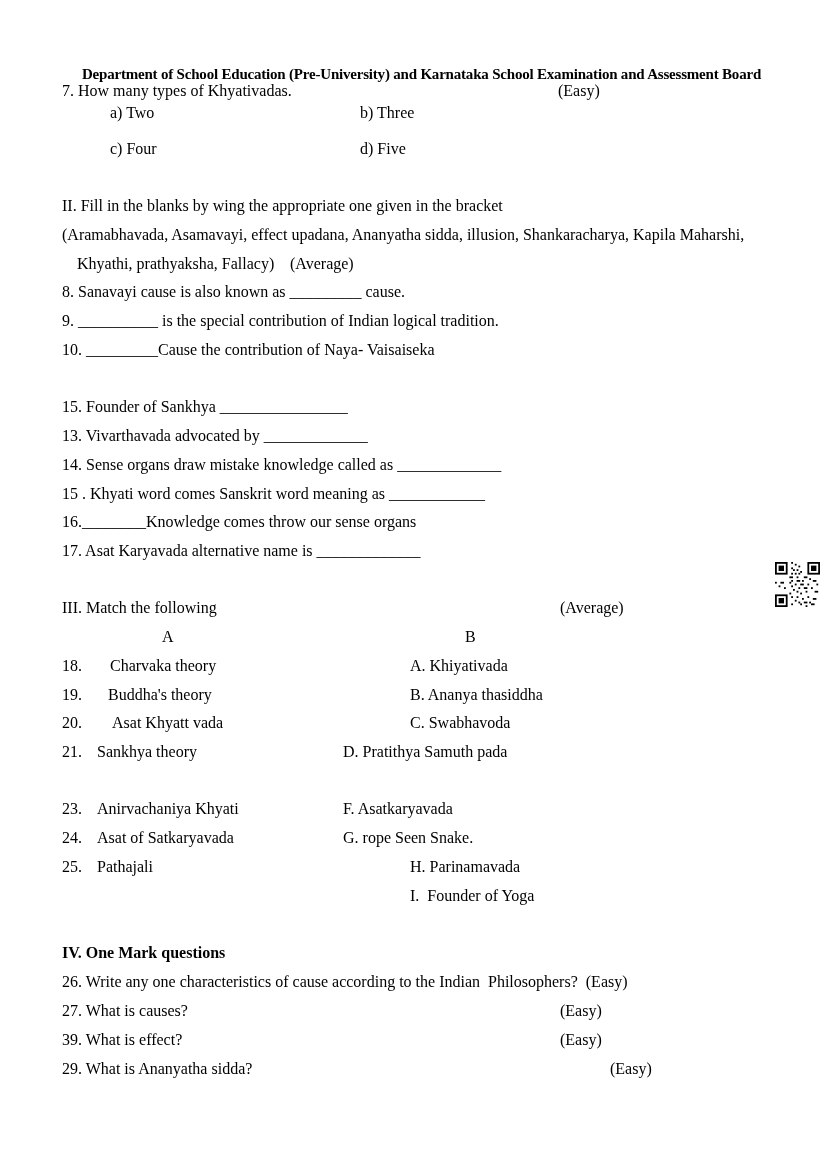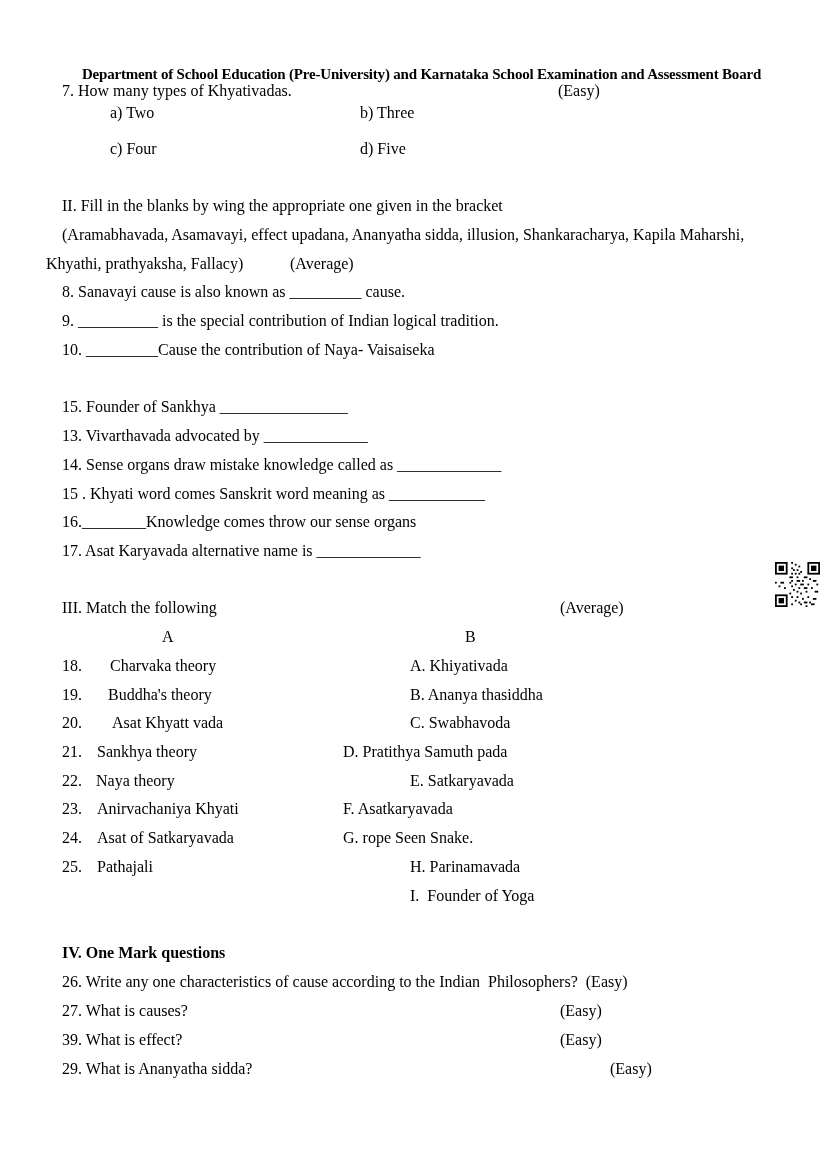--- a/index.html
+++ b/index.html
@@ -50,21 +50,21 @@
     <span class="at" style="left:360px">d) Five</span>
   </div>
 
   <div class="line" style="top:195px">
     <span class="at" style="left:62px">II. Fill in the blanks by wing the appropriate one given in the bracket</span>
   </div>
   <div class="line" style="top:224px">
     <span class="at" style="left:62px">(Aramabhavada, Asamavayi, effect upadana, Ananyatha sidda, illusion, Shankaracharya, Kapila Maharshi,</span>
   </div>
   <div class="line" style="top:253px">
-    <span class="at" style="left:46px">Khyathi, prathyaksha, Fallacy)</span>
+    <span class="at" style="left:77px">Khyathi, prathyaksha, Fallacy)</span>
     <span class="at" style="left:290px">(Average)</span>
   </div>
   <div class="line" style="top:281px">
     <span class="at" style="left:62px">8. Sanavayi cause is also known as _________ cause.</span>
   </div>
   <div class="line" style="top:310px">
     <span class="at" style="left:62px">9. __________ is the special contribution of Indian logical tradition.</span>
   </div>
   <div class="line" style="top:339px">
     <span class="at" style="left:62px">10. _________Cause the contribution of Naya- Vaisaiseka</span>
@@ -179,25 +179,20 @@
   <div class="line" style="top:712px">
     <span class="at" style="left:62px">20.</span>
     <span class="at" style="left:112px">Asat Khyatt vada</span>
     <span class="at" style="left:410px">C. Swabhavoda</span>
   </div>
   <div class="line" style="top:741px">
     <span class="at" style="left:62px">21.</span>
     <span class="at" style="left:97px">Sankhya theory</span>
     <span class="at" style="left:343px">D. Pratithya Samuth pada</span>
   </div>
-  <div class="line" style="top:770px">
-    <span class="at" style="left:62px">22.</span>
-    <span class="at" style="left:96px">Naya theory</span>
-    <span class="at" style="left:410px">E. Satkaryavada</span>
-  </div>
   <div class="line" style="top:798px">
     <span class="at" style="left:62px">23.</span>
     <span class="at" style="left:97px">Anirvachaniya Khyati</span>
     <span class="at" style="left:343px">F. Asatkaryavada</span>
   </div>
   <div class="line" style="top:827px">
     <span class="at" style="left:62px">24.</span>
     <span class="at" style="left:97px">Asat of Satkaryavada</span>
     <span class="at" style="left:343px">G. rope Seen Snake.</span>
   </div>

